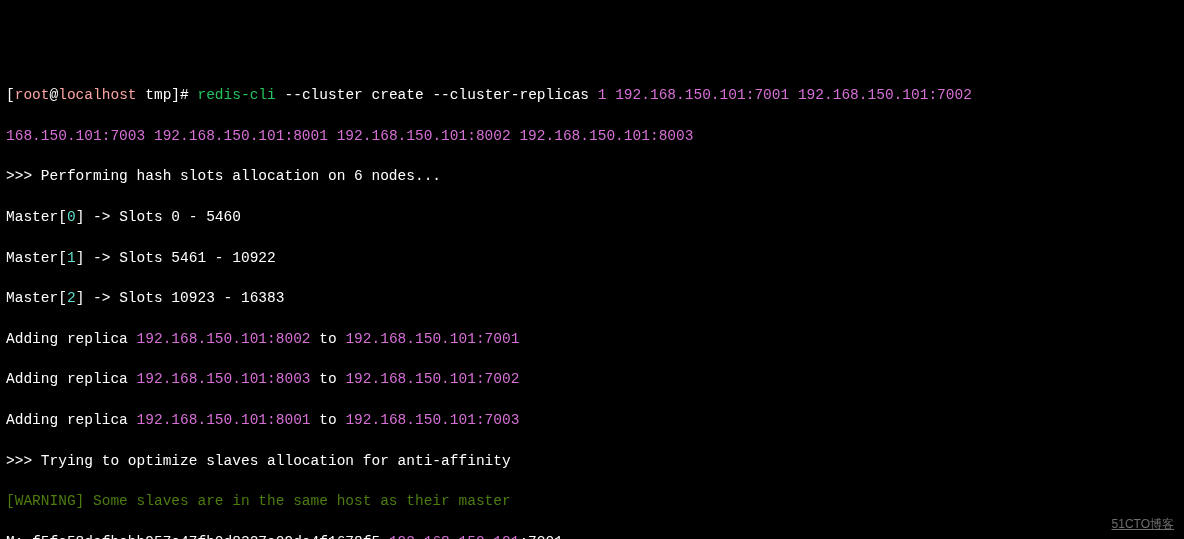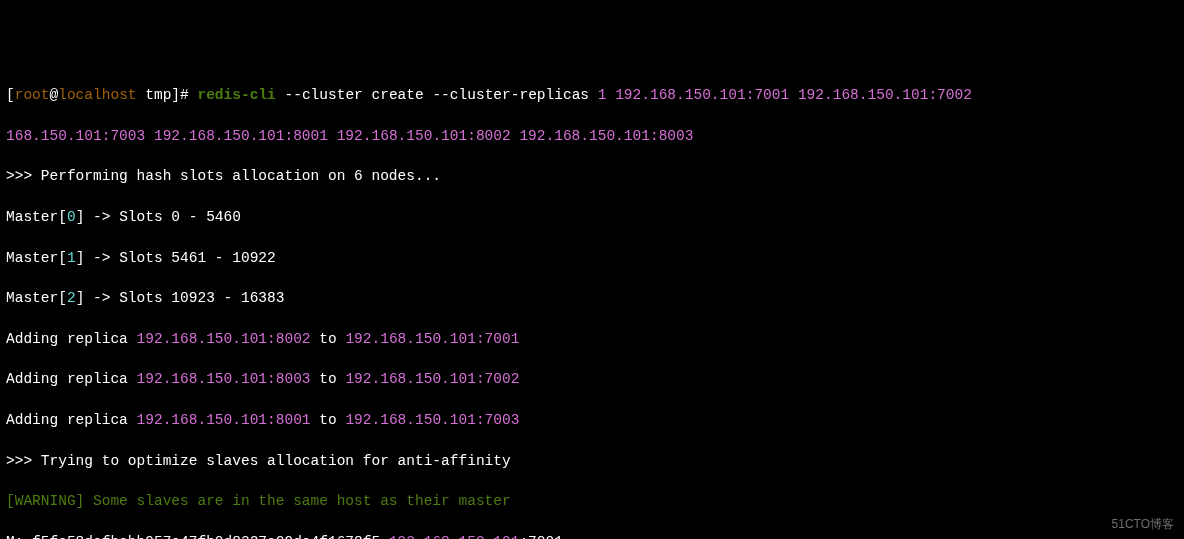--- a/index.html
+++ b/index.html
@@ -11,33 +11,34 @@
     line-height: 1.4;
     color: #ffffff;
     white-space: pre;
     overflow: hidden;
     width: 1184px;
     height: 539px;
     box-sizing: border-box;
     position: relative;
   }
   .line { display: block; }
-  .red { color: #a16207; text-align: center; }
+  .red { color: #fca5a5; text-align: center; }
   .white { color: #ffffff; }
   .cyan { color: #5fded1; }
   .magenta { color: #d670d6; }
-  .cmd { color: #4d7c0f; font-weight: bold; }
+  .cmd { color: #22c55e; font-weight: normal; }
   .yellow { color: #4d7c0f; }
   .watermark {
     position: absolute;
     right: 10px;
     bottom: 6px;
     color: #6e6e6e;
     font-size: 12px;
     font-family: Arial, sans-serif;
+    text-decoration: underline;
   }
 </style>
 </head>
 <body>
 
 
 
 <div class="line"><span class="white">[</span><span class="red">root</span><span class="white">@</span><span class="red">localhost</span><span class="white"> tmp</span><span class="white">]# </span><span class="cmd">redis-cli</span><span class="white"> --cluster create --cluster-replicas </span><span class="magenta">1</span><span class="white"> </span><span class="magenta">192.168.150.101:7001</span><span class="white"> </span><span class="magenta">192.168.150.101:7002 </span></div>
 <div class="line"><span class="magenta">168.150.101:7003</span><span class="white"> </span><span class="magenta">192.168.150.101:8001</span><span class="white"> </span><span class="magenta">192.168.150.101:8002</span><span class="white"> </span><span class="magenta">192.168.150.101:8003</span></div>
 <div class="line">&gt;&gt;&gt; Performing hash slots allocation on 6 nodes...</div>

